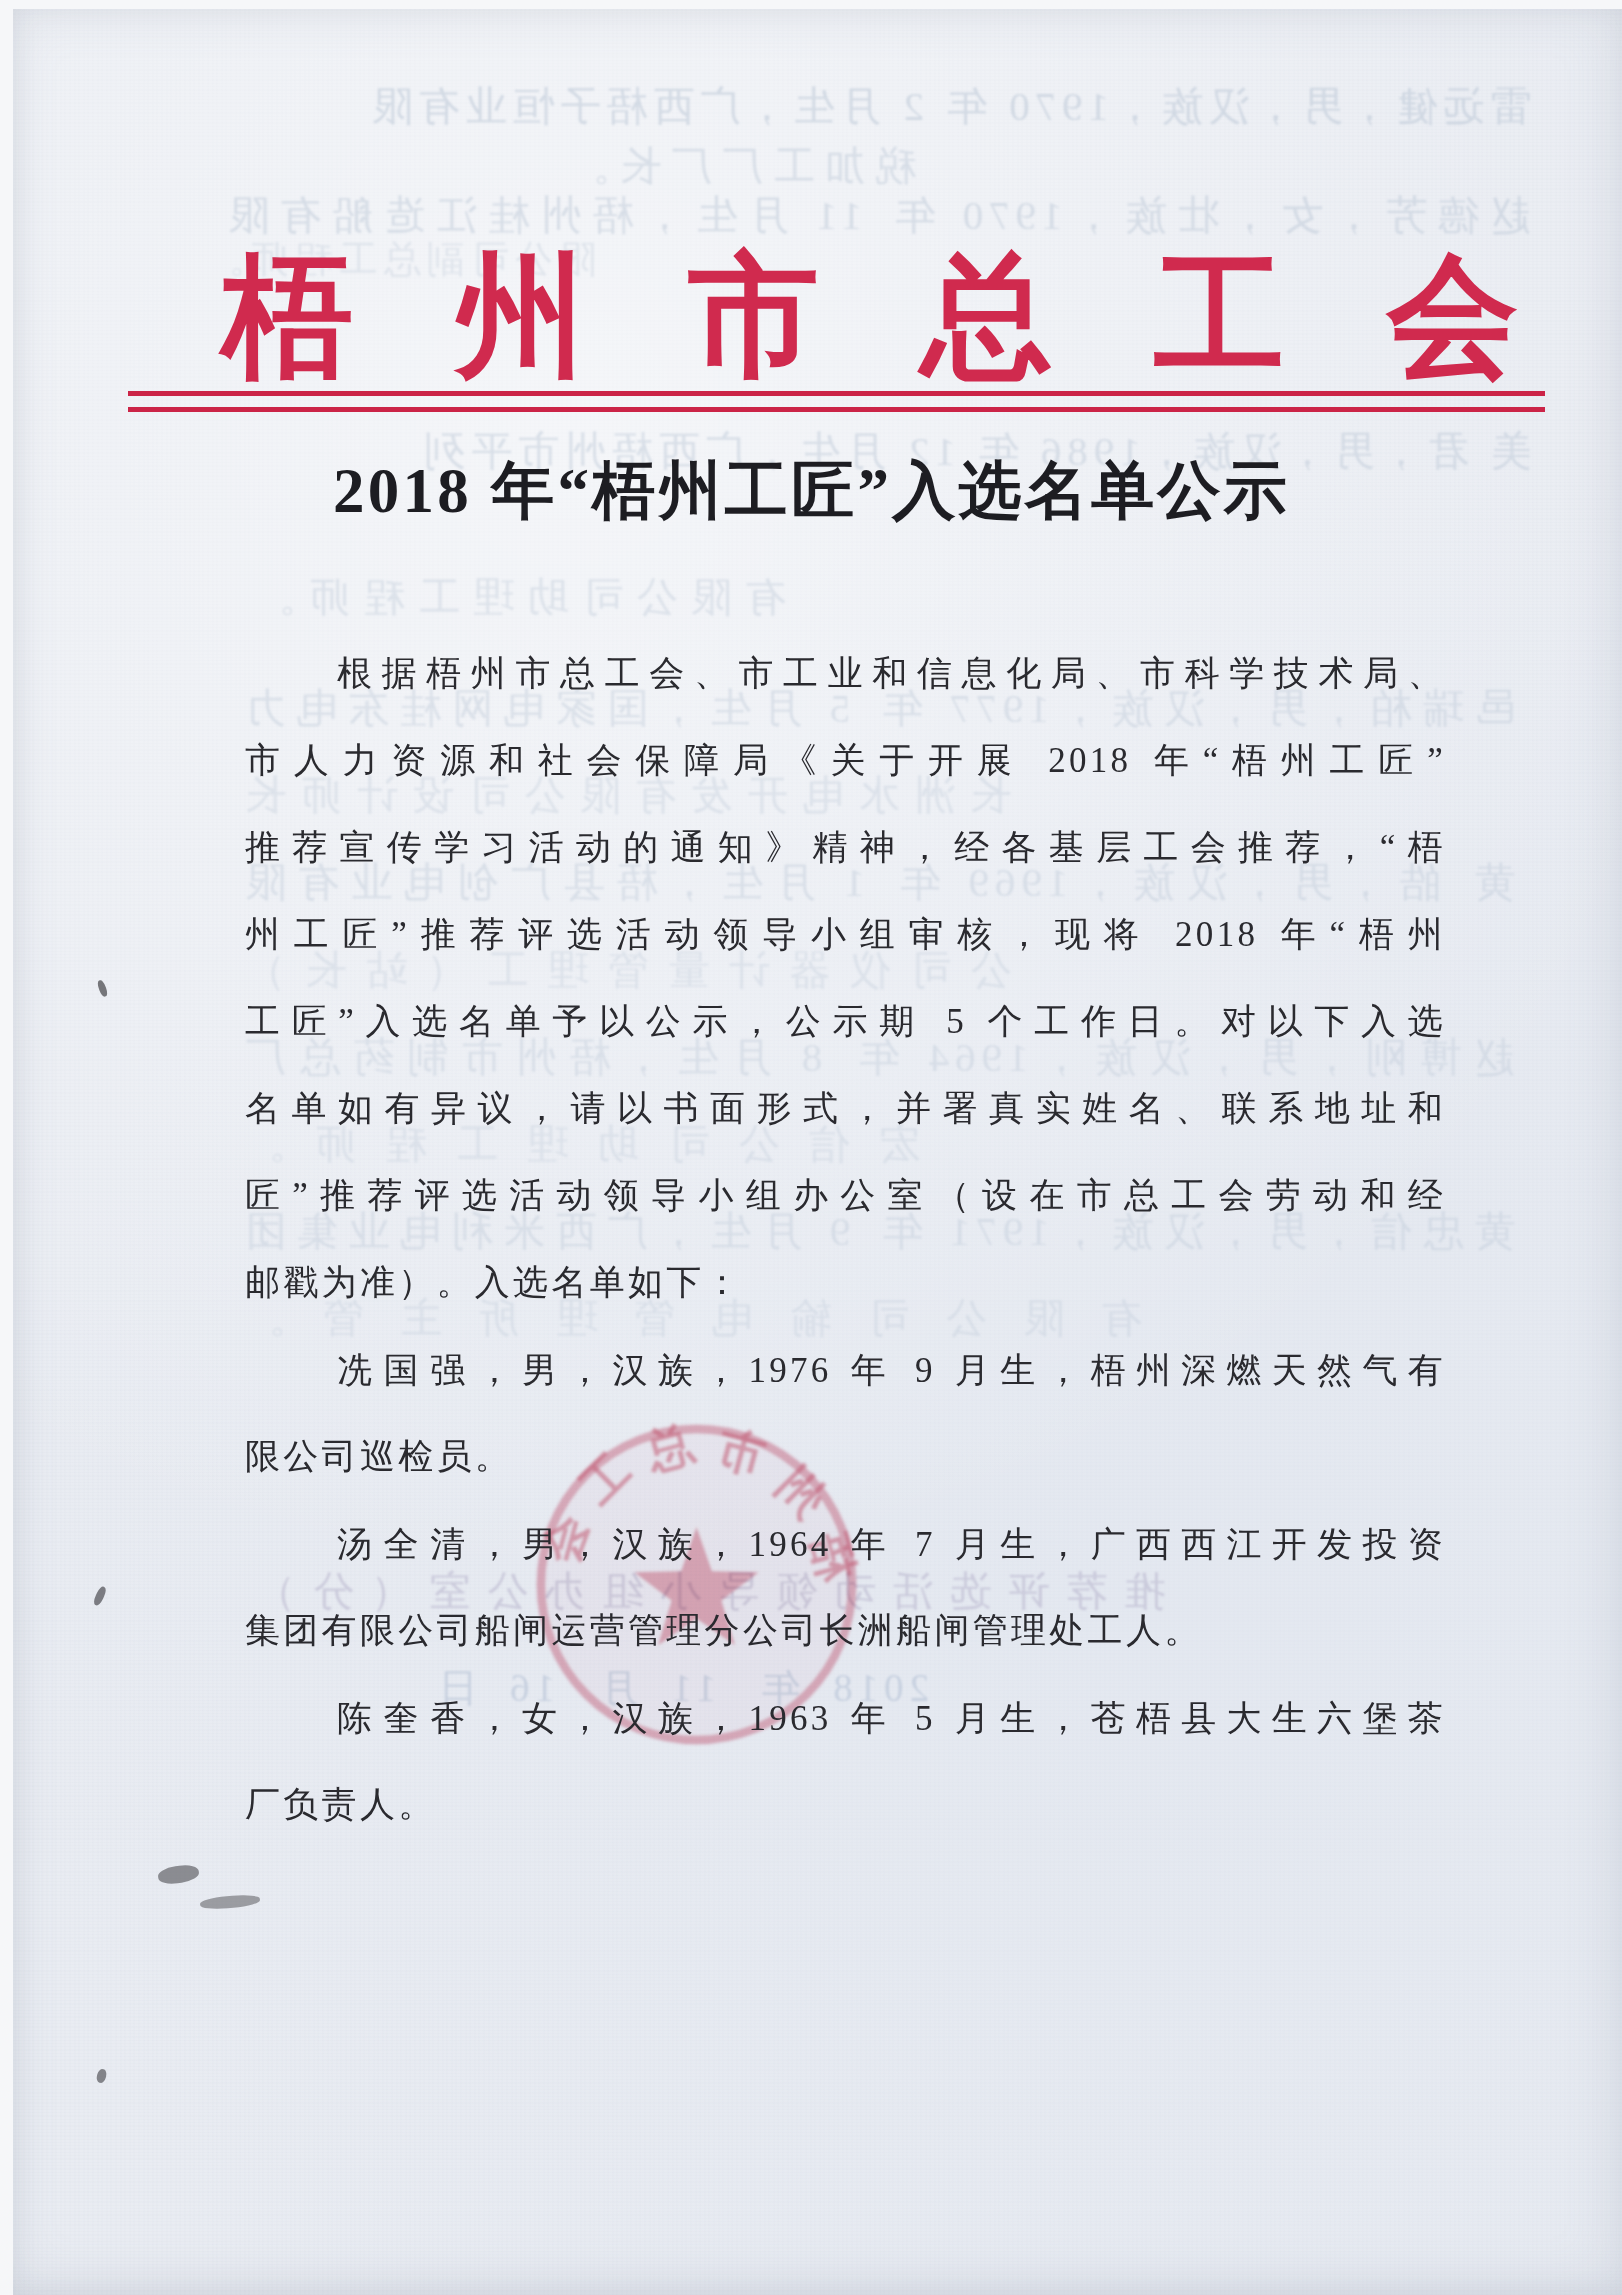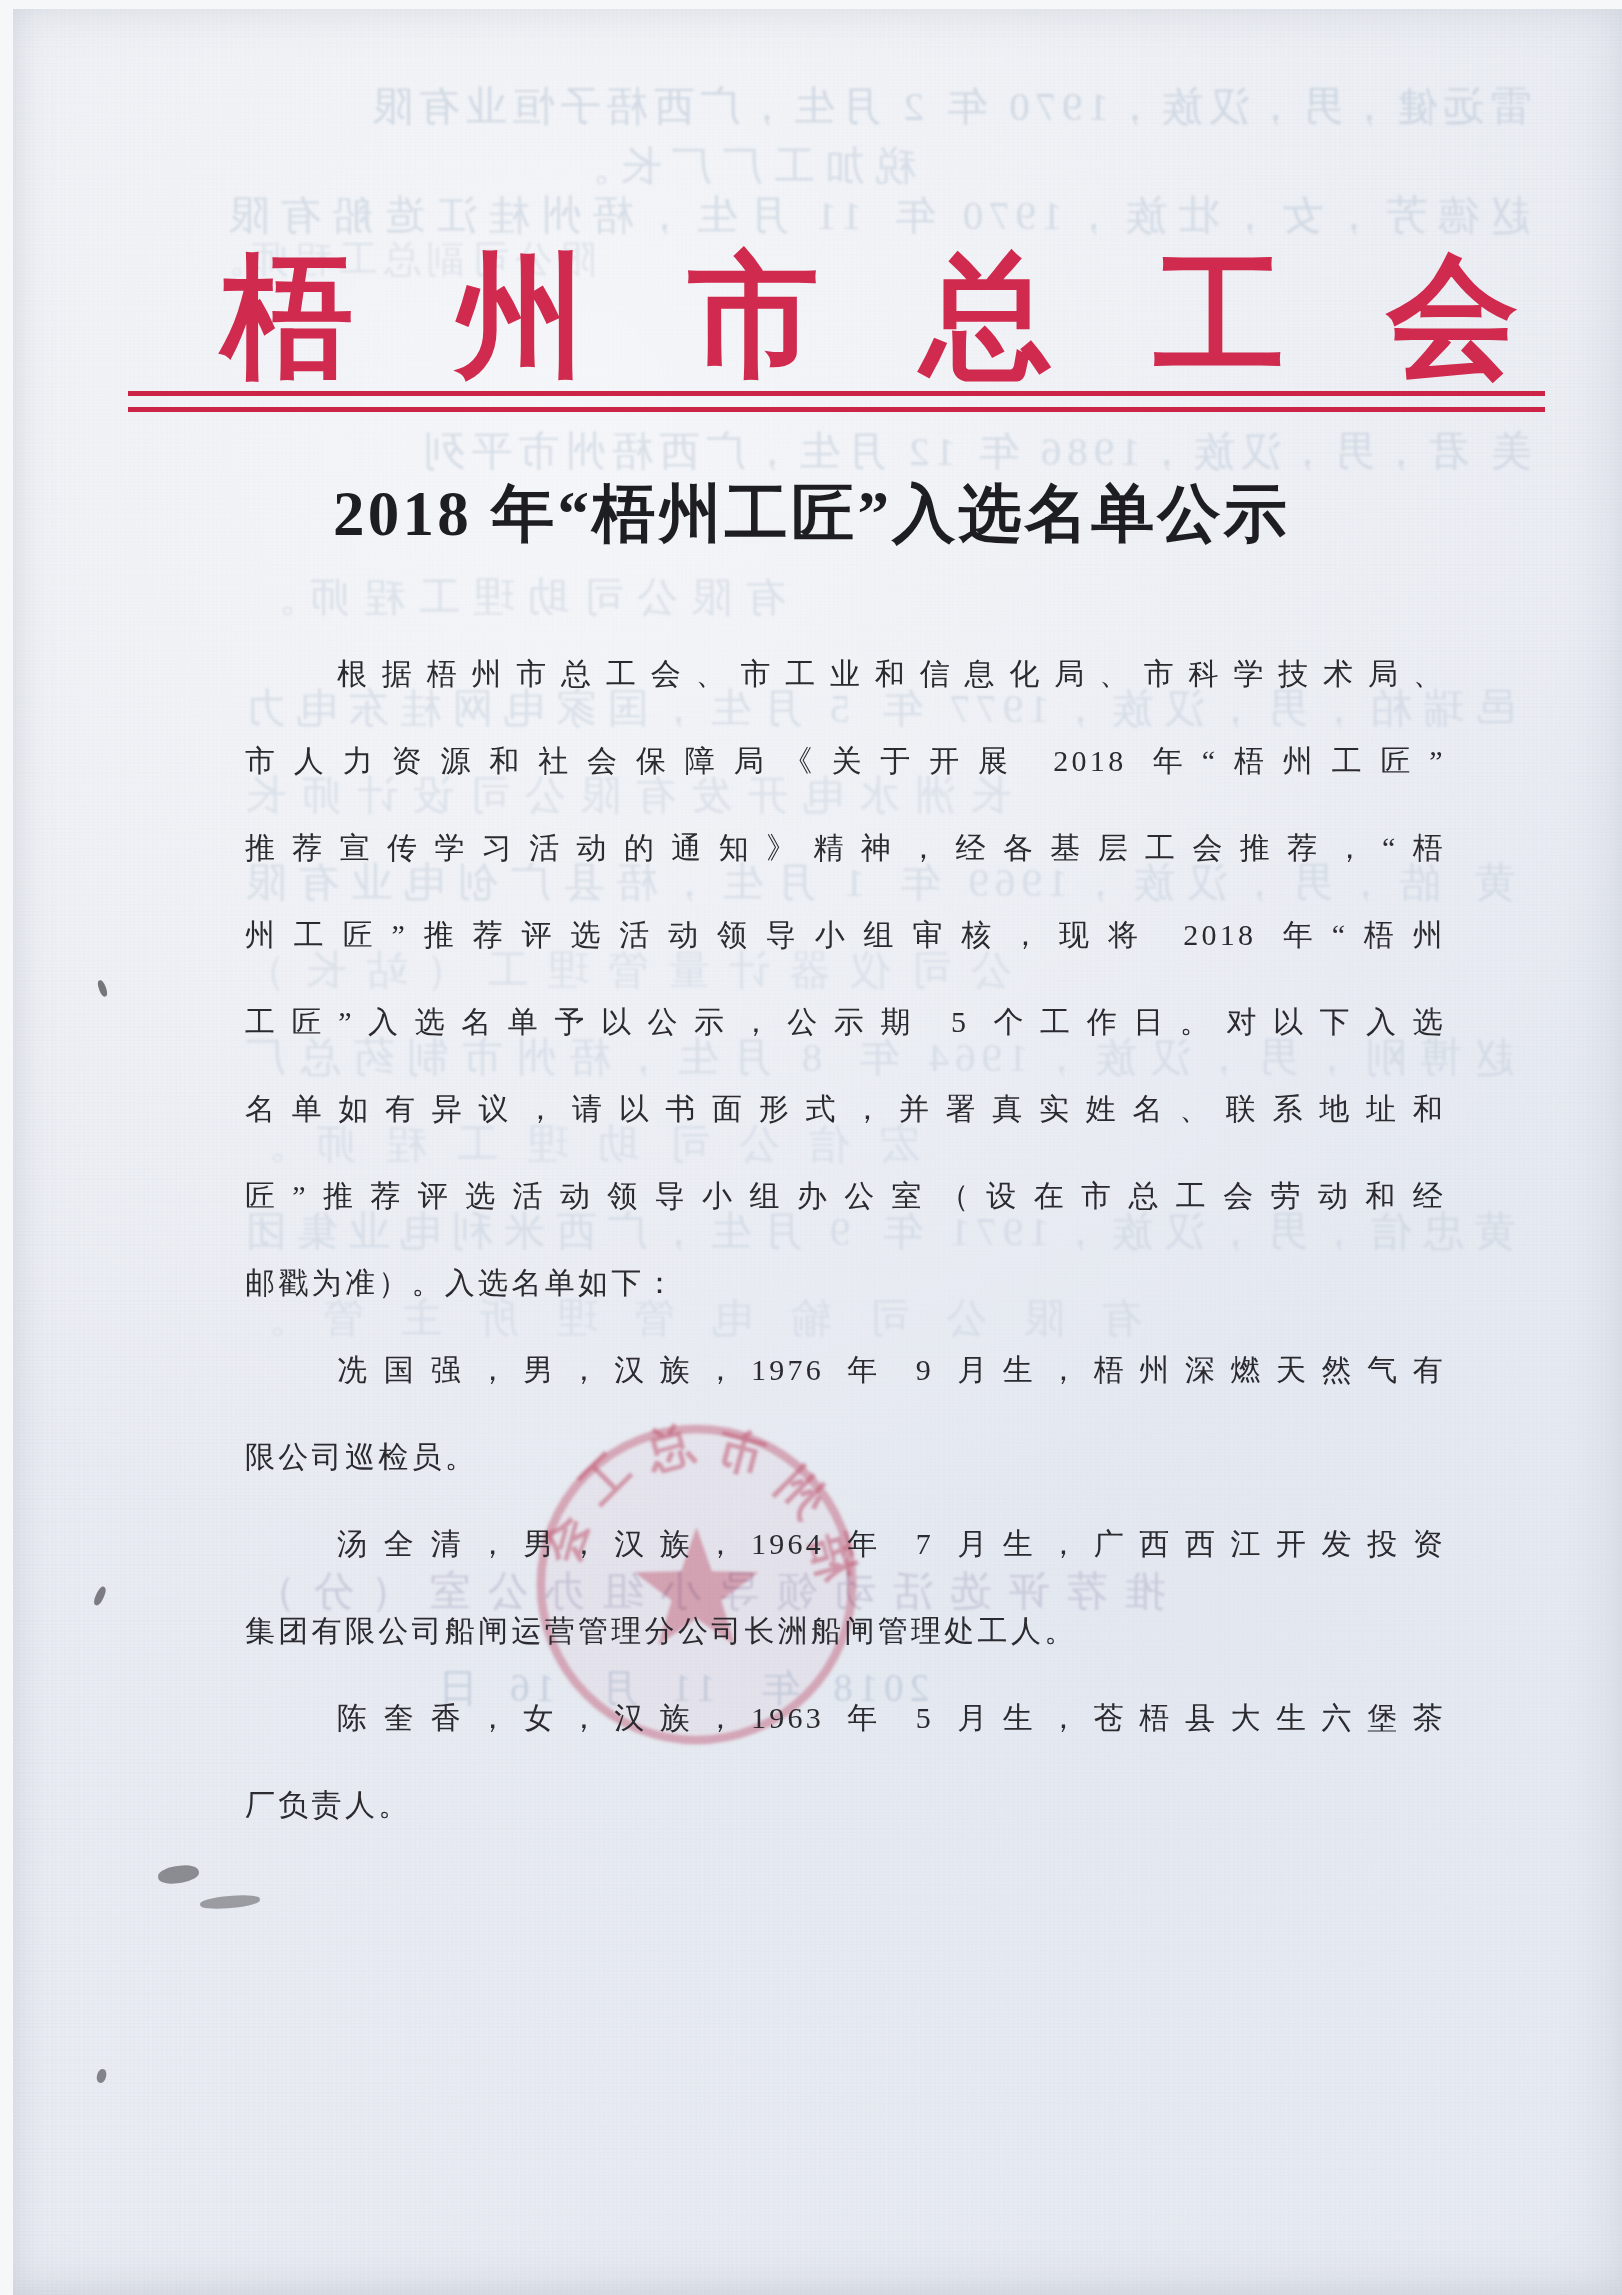--- a/index.html
+++ b/index.html
@@ -23,28 +23,28 @@
     display:flex;justify-content:space-between;
     font-size:131px;line-height:1.02;font-weight:700;
     font-family:"Liberation Serif","DejaVu Serif",serif;
   }
   .agency span{display:block;transform:scaleY(1.02);}
   .rule{position:absolute;left:128px;width:1417px;height:4.6px;}
   .rule1{top:391px;}
   .rule2{top:407px;}
   
   .doc-title{
-    position:absolute;left:0;top:471px;width:1623px;
+    position:absolute;left:0;top:448px;width:1623px;
     text-align:center;font-size:63px;font-weight:700;
     letter-spacing:3.3px;color:#1d1d22;
   }
   
   .body-block{position:absolute;left:245px;top:630px;width:1201px;color:#2a2a2f;}
   .line{
-    height:87px;line-height:87px;font-size:30px;letter-spacing:3.3px;
+    height:87px;line-height:87px;font-size:35px;letter-spacing:3.3px;
     text-align:justify;text-align-last:justify;
     white-space:nowrap;
   }
   .line.no-just{text-align:left;text-align-last:left;}
   .line.indent{text-indent:92px;}
   .line b{font-family:"Liberation Sans","DejaVu Sans",sans-serif;font-weight:400;letter-spacing:4.6px;}
   
   .ghost{
     position:absolute;white-space:nowrap;
     transform:scaleX(-1);

